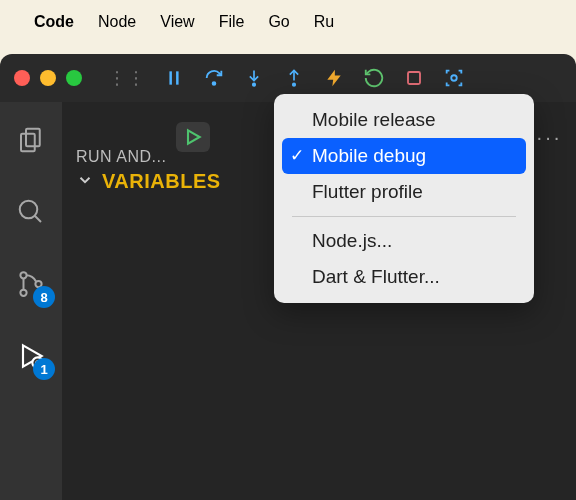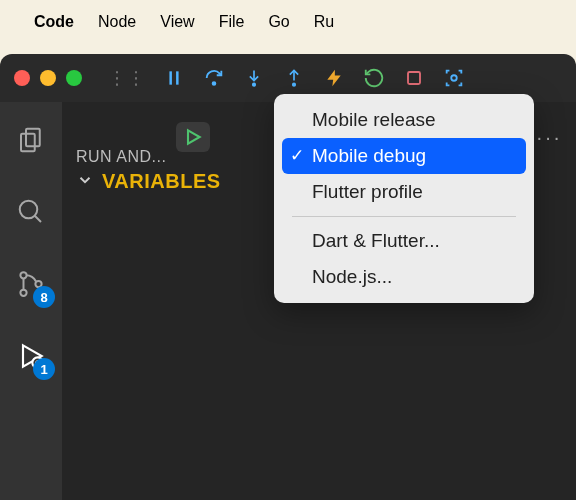--- a/index.html
+++ b/index.html
@@ -291,18 +291,18 @@
   </div>
   <div class="dd-item selected">
     <span class="dd-check">✓</span>
     <span>Mobile debug</span>
   </div>
   <div class="dd-item">
     <span>Flutter profile</span>
   </div>
   <hr class="dd-sep">
   <div class="dd-item">
+    <span>Node.js...</span>
+  </div>
+  <div class="dd-item">
     <span>Dart &amp; Flutter...</span>
   </div>
-  <div class="dd-item">
-    <span>Node.js...</span>
-  </div>
 </div>
 
 </body></html>

